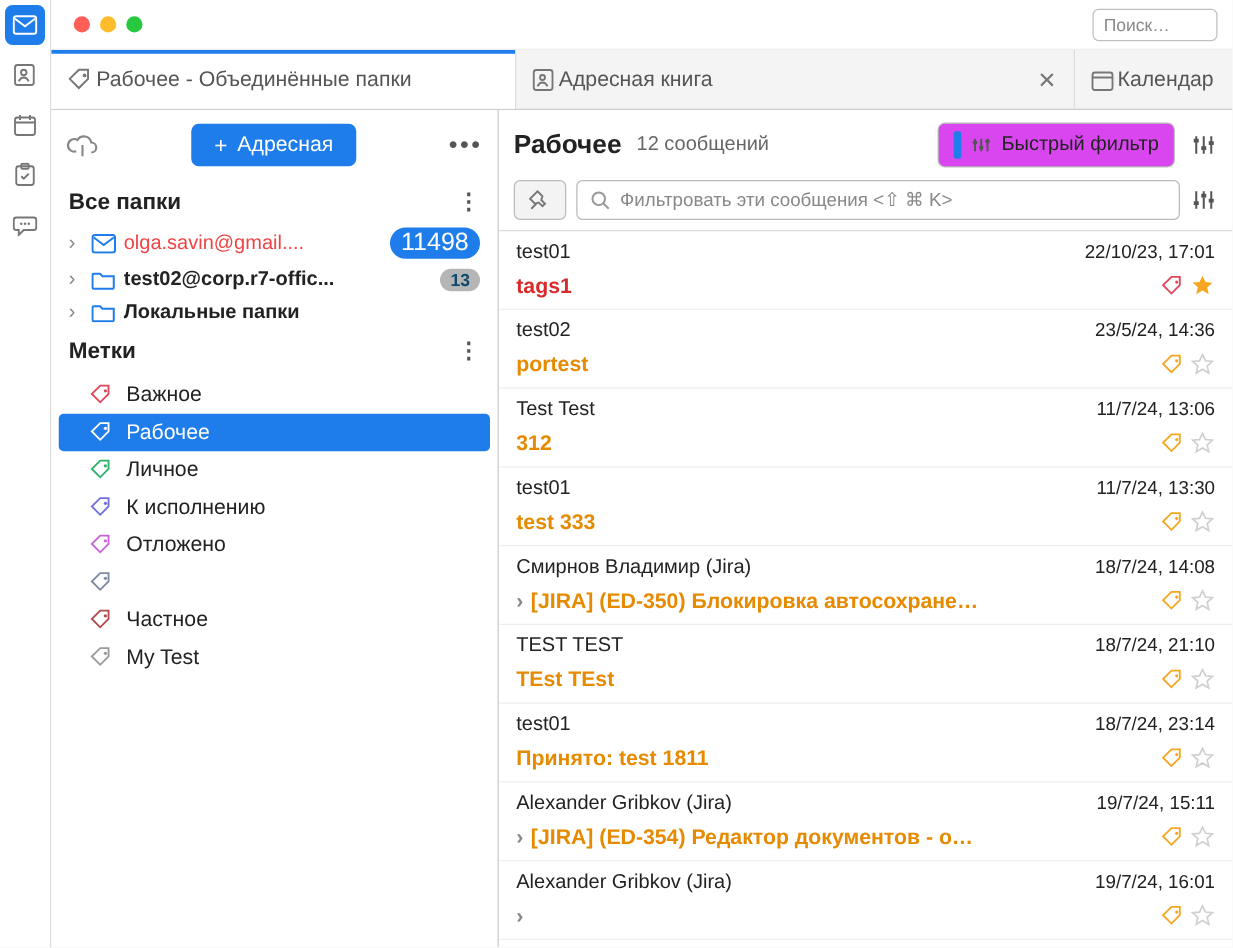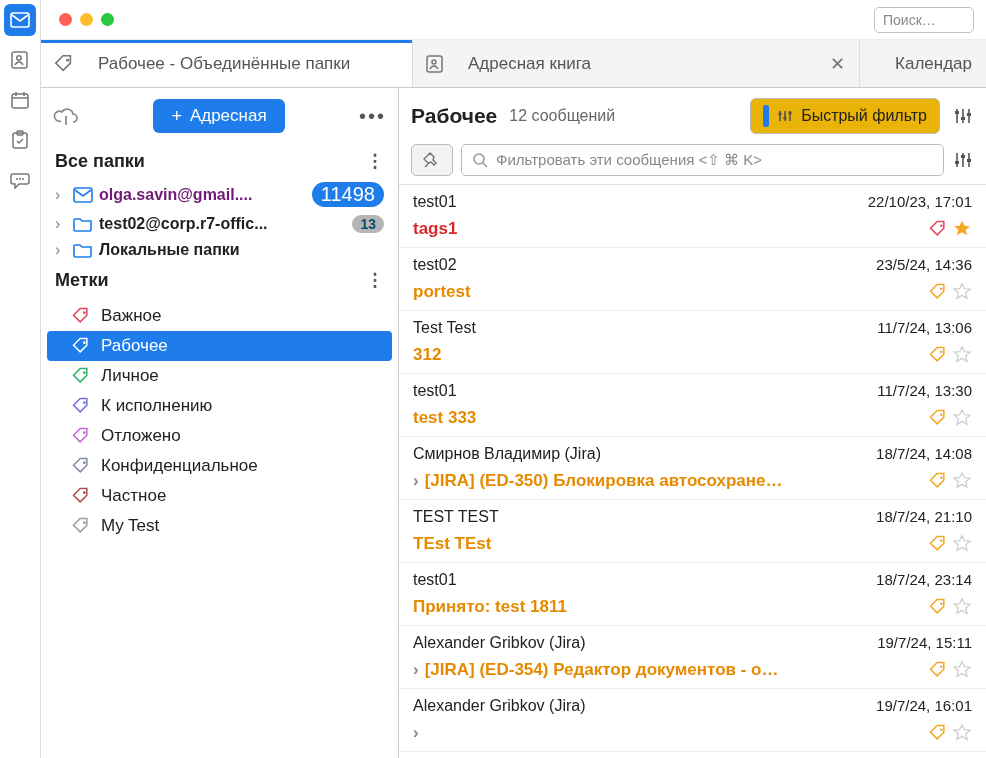--- a/index.html
+++ b/index.html
@@ -71,21 +71,21 @@
     height: 48px;
     display: flex;
     align-items: stretch;
     border-bottom: 1px solid #ccc;
     background: #f4f4f4;
   }
   .tab {
     display: flex;
     align-items: center;
     padding: 0 14px 0 12px;
-    gap: 23px;
+    gap: 2px;
     font-size: 17px;
     color: #555;
     border-right: 1px solid #ddd;
     position: relative;
     cursor: pointer;
   }
   .tab.active {
     background: #fff;
   }
   .tab.active::before {
@@ -136,21 +136,21 @@
   .folder-row {
     display: flex;
     align-items: center;
     gap: 6px;
     padding: 4px 14px;
     font-size: 16px;
     cursor: pointer;
   }
   .folder-row .chev { color: #888; width: 12px; }
   .folder-name { font-weight: 600; flex: 1; white-space: nowrap; overflow: hidden; text-overflow: ellipsis; }
-  .folder-row.primary .folder-name { color: #701a75; font-weight: 700; }
+  .folder-row.primary .folder-name { color: #ef4444; font-weight: 400; }
   .badge-blue {
     background: #1e7dea; color: #fff; border-radius: 999px; padding: 1px 9px; font-size: 20px; font-weight: 400;
   }
   .badge-grey {
     background: #b5b5b5; color: #0c4a6e; border-radius: 999px; padding: 1px 8px; font-size: 14px; font-weight: 700;
   }
   .tag-list { padding: 4px 0; }
   .tag-row {
     display: flex;
     align-items: center;
@@ -174,21 +174,21 @@
     border: 1px solid #bbb;
     border-radius: 6px;
     background: #f0f0f0;
     padding: 6px 12px;
     font-size: 16px;
     display: flex;
     align-items: center;
     gap: 8px;
     cursor: pointer;
   }
-  .seg-btn.active { background: #eab308; }
+  .seg-btn.active { background: #d946ef; }
   .blue-dash { width: 6px; height: 22px; background: #1e7dea; border-radius: 2px; }
   .sliders-icon { display: inline-flex; }
   .filter-row {
     display: flex;
     align-items: center;
     gap: 8px;
     padding: 0 12px 8px 12px;
   }
   .pin-box {
     width: 42px; height: 32px; border: 1px solid #bbb; border-radius: 5px;
@@ -394,21 +394,20 @@
               <path d="M3 11l8-8h8v8l-8 8z" fill="none" stroke="#c565d8" stroke-width="1.8"></path>
               <circle cx="16" cy="8" r="1.6" fill="#c565d8"></circle>
             </svg>
             <span>Отложено</span>
           </div>
           <div class="tag-row">
             <svg width="20" height="20" viewBox="0 0 24 24">
               <path d="M3 11l8-8h8v8l-8 8z" fill="none" stroke="#7d8aa0" stroke-width="1.8"></path>
               <circle cx="16" cy="8" r="1.6" fill="#7d8aa0"></circle>
             </svg>
-            <span>Конфиденциальное</span>
           </div>
           <div class="tag-row">
             <svg width="20" height="20" viewBox="0 0 24 24">
               <path d="M3 11l8-8h8v8l-8 8z" fill="none" stroke="#b34a4a" stroke-width="1.8"></path>
               <circle cx="16" cy="8" r="1.6" fill="#b34a4a"></circle>
             </svg>
             <span>Частное</span>
           </div>
           <div class="tag-row">
             <svg width="20" height="20" viewBox="0 0 24 24">

